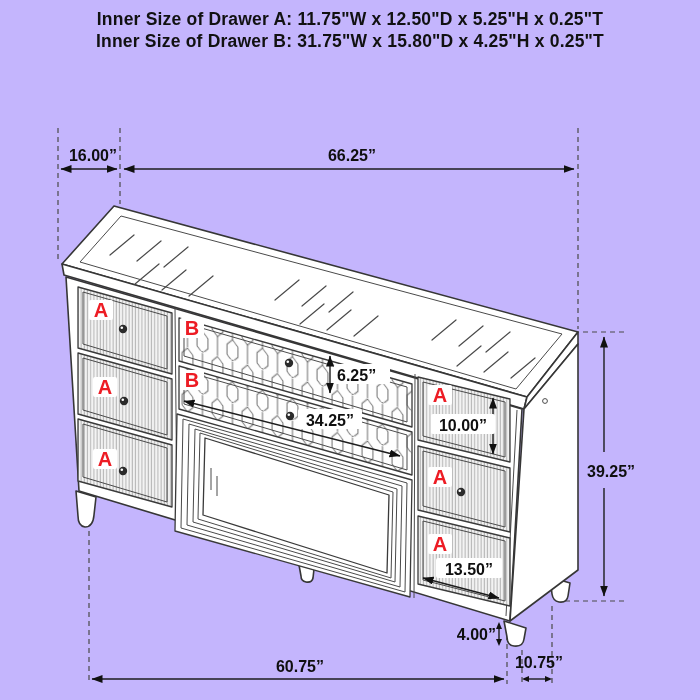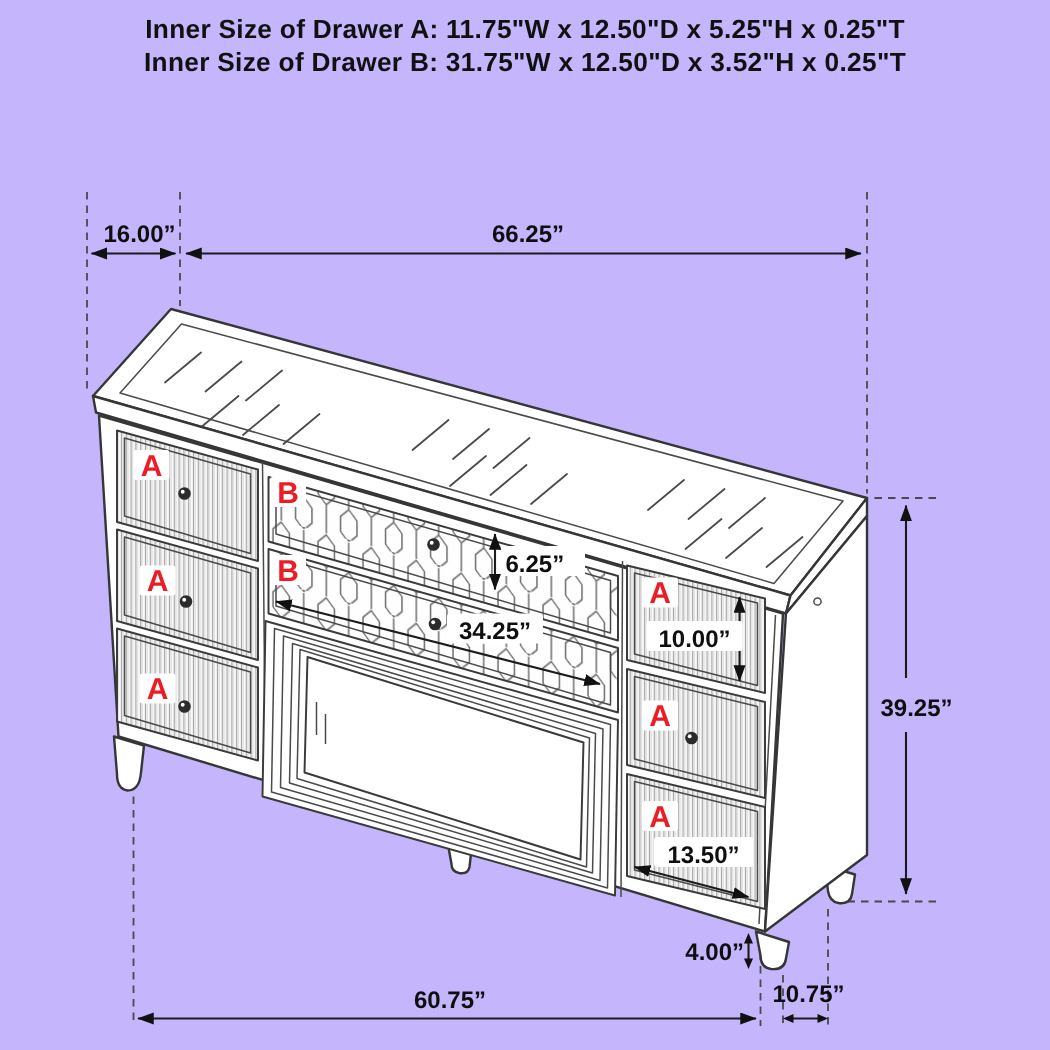--- a/index.html
+++ b/index.html
@@ -18,21 +18,21 @@
   .patch{fill:#ffffff;}
   .slash{stroke:#4a4a4a;stroke-width:1.2;stroke-linecap:round;}
 </style>
 </head>
 <body>
 
 <div class="canvas">
 
   <div class="header">
     <div class="h-line">Inner Size of Drawer A: 11.75"W x 12.50"D x 5.25"H x 0.25"T</div>
-    <div class="h-line">Inner Size of Drawer B: 31.75"W x 12.50"D x 3.52"H x 0.25"T</div>
+    <div class="h-line">Inner Size of Drawer B: 31.75"W x 15.80"D x 4.25"H x 0.25"T</div>
   </div>
 
   <svg width="700" height="700" viewBox="0 0 700 700">
     <defs>
       <marker id="ah" markerWidth="12" markerHeight="9" refX="10.5" refY="4" orient="auto-start-reverse" markerUnits="userSpaceOnUse">
         <path d="M0,0 L11,4 L0,8 Z" fill="#111"></path>
       </marker>
       <pattern id="flute" width="3.2" height="8" patternUnits="userSpaceOnUse">
         <rect width="3.2" height="8" fill="#fdfdfd"></rect>
         <line x1="1" y1="0" x2="1" y2="8" stroke="#a6a6a6" stroke-width="0.9"></line>

